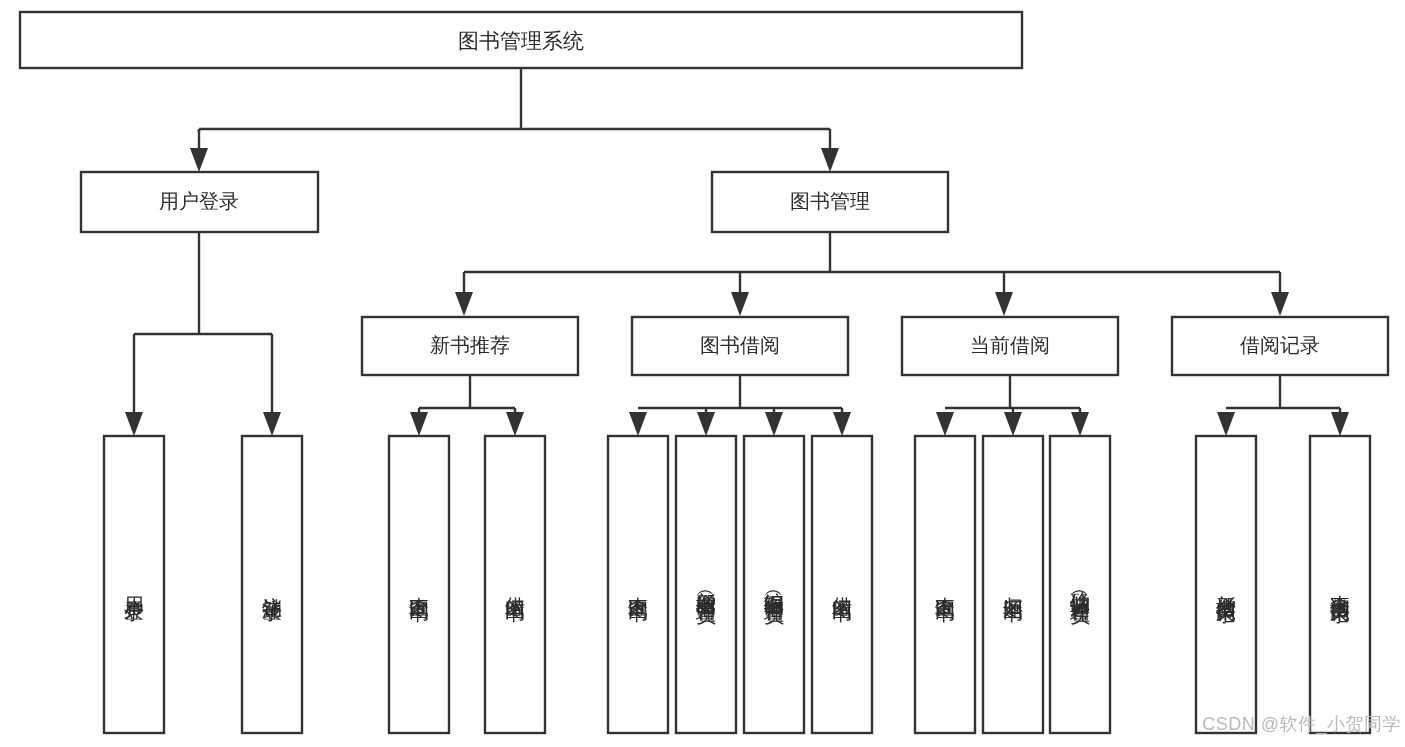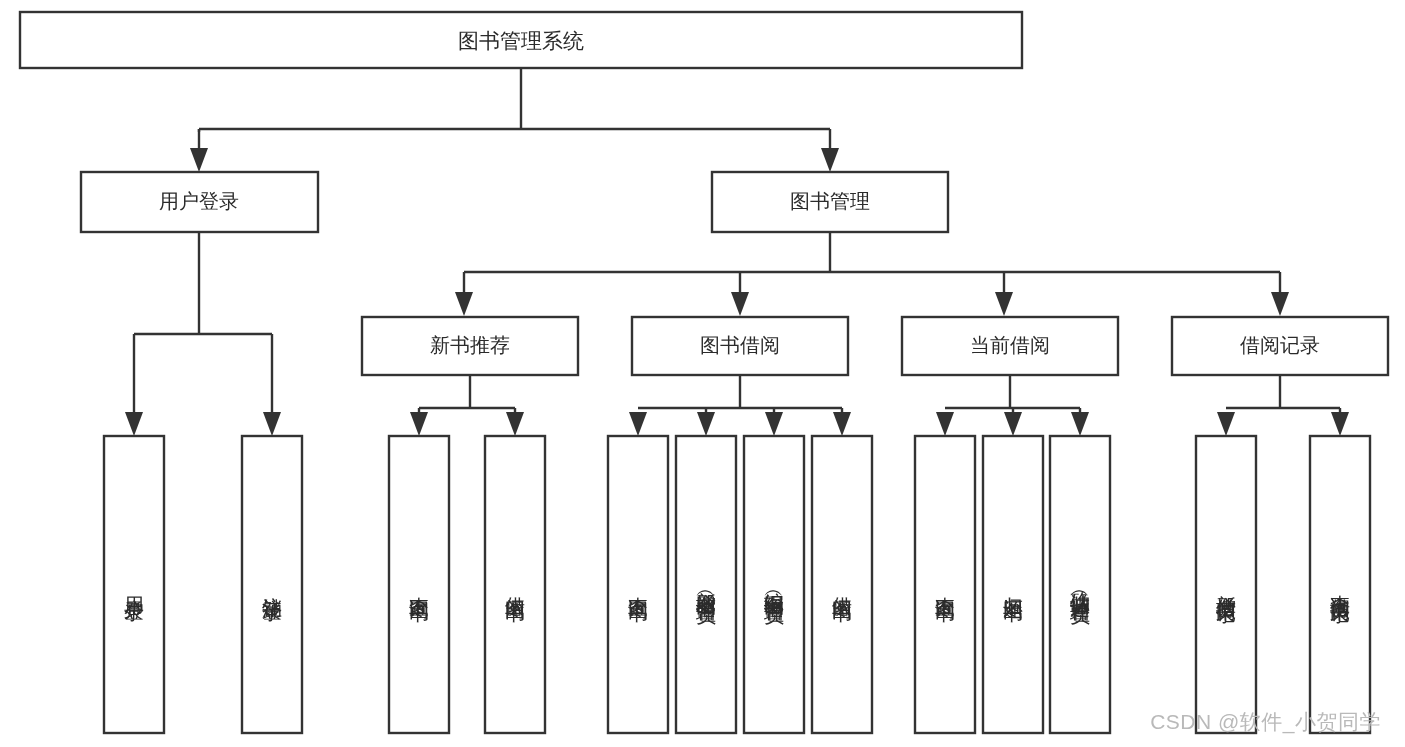--- a/index.html
+++ b/index.html
@@ -48,24 +48,24 @@
     stroke-width: 2.4;
     fill: none;
     stroke-linecap: butt;
   }
   .arrow-head {
     fill: #333333;
     stroke: none;
   }
   .watermark {
     position: absolute;
-    right: 24px;
+    right: 4px;
     bottom: 4px;
     font-family: "Liberation Sans", "DejaVu Sans", sans-serif;
-    font-size: 21px;
+    font-size: 18px;
     color: #b9b9b9;
     letter-spacing: 0.5px;
     white-space: nowrap;
     user-select: none;
   }
 </style>
 </head>
 <body>
 
 <div id="diagram-root">

